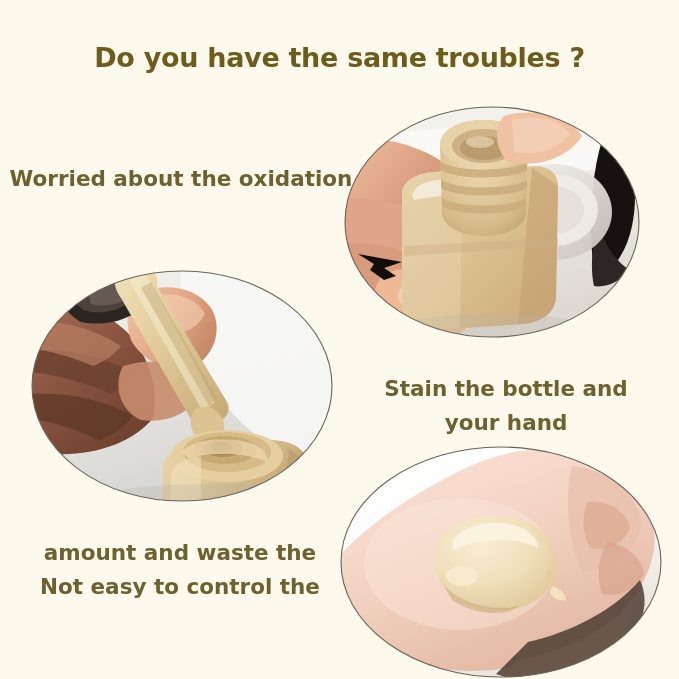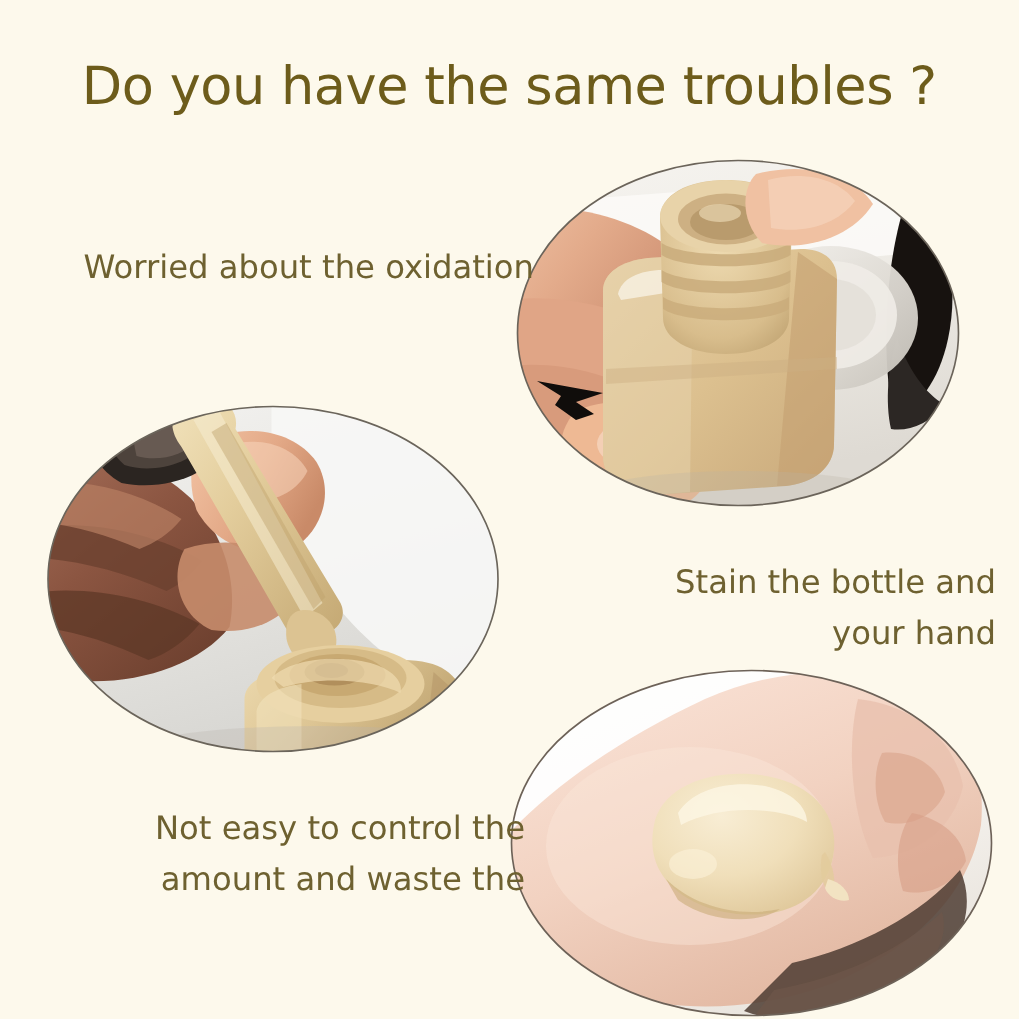--- a/index.html
+++ b/index.html
@@ -22,36 +22,36 @@
   }
 
   
   .page-title {
     position: absolute;
     left: 0;
     top: 36px;
     width: 679px;
     text-align: center;
     font-family: "DejaVu Sans", sans-serif;
-    font-size: 35px;
-    font-weight: 400;
+    font-size: 27px;
+    font-weight: 700;
     letter-spacing: -0.3px;
     color: #6d5c1b;
     line-height: 44px;
     white-space: nowrap;
   }
 
   
   .caption {
     position: absolute;
-    text-align: right;
+    text-align: center;
     color: #6e6130;
     font-family: "DejaVu Sans", sans-serif;
     font-size: 21.5px;
-    font-weight: 400;
+    font-weight: 700;
     line-height: 34px;
   }
   .caption .ln { display: block; white-space: nowrap; }
 
   #caption-oxidation { left: 6px;  top: 162px; width: 350px; }
   #caption-stain     { left: 348px; top: 356px; width: 316px; margin-top: 16px; }
   #caption-waste     { left: 10px;  top: 536px; width: 340px; }
 
   
   .photo {
@@ -318,17 +318,17 @@
 
       <path d="M104 140 C122 158 152 166 180 160 C166 170 134 170 112 154 Z" fill="#c9ab78" opacity="0.6"></path>
       <path d="M210 122 C216 132 218 142 214 150 C208 146 206 134 208 124 Z" fill="#e3cb9c" opacity="0.85"></path>
 
       <path d="M212 140 C220 142 226 148 226 154 C220 156 212 152 210 146 Z" fill="#f2e3c2"></path>
     </g>
     <ellipse cx="161" cy="116" rx="160" ry="115" fill="none" stroke="#6d6258" stroke-width="1.1"></ellipse>
   </svg>
 
   <div class="caption" id="caption-waste">
+    <span class="ln">amount and waste the</span>
     <span class="ln">Not easy to control the</span>
-    <span class="ln">amount and waste the</span>
   </div>
 
 </div>
 
 </body></html>

